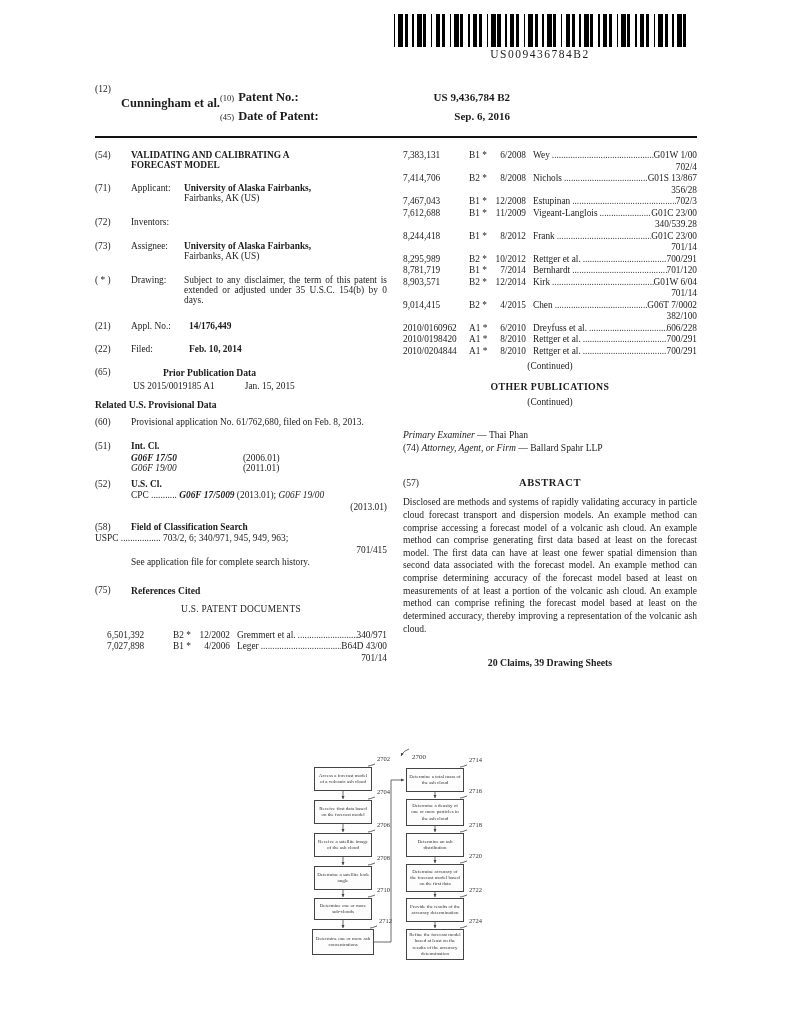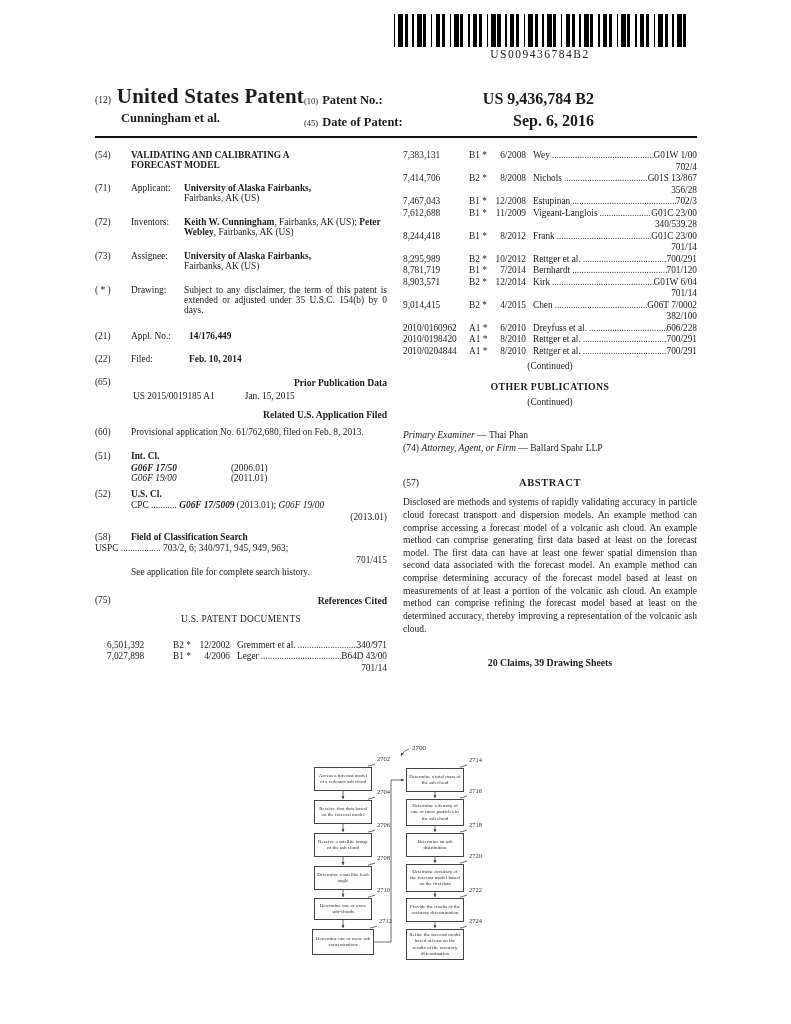--- a/index.html
+++ b/index.html
@@ -20,41 +20,41 @@
   .header { position:absolute; left:95px; top:84px; width:602px; }
   .hrow { display:flex; justify-content:flex-start; }
   .h-left .line1 { display:flex; align-items:baseline; gap:6px; }
   .kindnum { font-size:9.5px; }
   .doctype { font-size:21px; font-weight:bold; letter-spacing:0.2px; }
   .party { font-size:12.5px; font-weight:bold; margin:2px 0 0 26px; }
   .h-right { width:290px; font-size:12px; padding-top:6px; }
   .h-right .r { display:flex; align-items:baseline; margin-bottom:4px; }
   .h-right .pn { font-size:8.5px; margin-right:4px; }
   .h-right .lab { font-weight:bold; font-size:12.5px; }
-  .h-right .val { font-weight:bold; font-size:16px; margin-left:auto; }
+  .h-right .val { font-weight:bold; font-size:11px; margin-left:auto; }
   .rule { position:absolute; left:95px; top:136px; width:602px; height:2px; background:#111; }
   
   .cols { position:absolute; left:95px; top:150px; width:602px; display:flex; gap:16px; }
   .col-left  { width:292px; }
   .col-right { width:294px; }
   .fs { font-size:9.4px; line-height:1.27; }
   .field { display:flex; margin-bottom:10px; }
   .fnum { width:36px; flex:none; font-size:9.4px; }
   .flabel { width:53px; flex:none; font-size:9.4px; }
   .fbody { flex:1; font-size:9.4px; }
   .b { font-weight:bold; }
   .bi { font-weight:bold; font-style:italic; }
   .i { font-style:italic; }
   .just { text-align:justify; }
   .right { text-align:right; }
-  .heading-c { font-weight:bold; font-size:9.6px; text-align:right; margin-bottom:5px; }
+  .heading-c { font-weight:bold; font-size:9.6px; text-align:left; margin-bottom:5px; }
   .smallcaps { font-size:9.4px; text-align:center; letter-spacing:0.3px; }
   .publine { display:flex; margin:3px 0 8px 38px; font-size:9.4px; }
   .publine .pd { margin-left:30px; }
-  .clsrow { display:flex; font-size:9.4px; }
+  .clsrow { display:flex; font-size:9.4px;gap:12px; }
   .clsrow .cl { width:100px; }
   
   .ref-row { display:flex; font-size:9.3px; line-height:1.24; }
   .ref-num { width:62px; text-align:left; flex:none; }
   .ref-kind { width:26px; text-align:left; padding-left:4px; flex:none; }
   .ref-date { width:40px; text-align:right; flex:none; padding-right:5px; }
   .ref-name { flex:none; padding-left:2px; }
   .ref-dots { flex:1; overflow:hidden; white-space:nowrap; color:#333; padding:0 2px; }
   .ref-code { flex:none; text-align:right; }
   .ref-cont { font-size:9.3px; line-height:1.24; text-align:right; }
@@ -180,21 +180,20 @@
       <div class="b" style="width: 3.1px;"></div>
     </div>
   <div class="barcode-text">US009436784B2</div>
 </div>
 
 <div class="header">
   <div class="hrow">
     <div class="h-left">
       <div class="line1">
         <span class="kindnum">(12)</span>
-        <span class="doctype">United States Patent</span>
       </div>
       <div class="party">Cunningham et al.</div>
     </div>
     <div class="h-right">
       <div class="r">
         <span class="pn">(10)</span>
         <span class="lab">Patent No.:</span>
         <span class="val">US 9,436,784 B2</span>
       </div>
       <div class="r">
@@ -221,23 +220,20 @@
       <span class="flabel">Applicant:</span>
       <span class="fbody">
         <span class="b" style="display:block;">University of Alaska Fairbanks,</span>
         <span style="display:block;">Fairbanks, AK (US)</span>
       </span>
     </div>
 
     <div class="field" style="margin-bottom:14px;">
       <span class="fnum">(72)</span>
       <span class="flabel">Inventors:</span>
-      <span class="fbody">
-        <span class="b">Keith W. Cunningham</span><span>, Fairbanks, AK (US); </span><span class="b">Peter Webley</span><span>, Fairbanks, AK (US)</span>
-      </span>
     </div>
 
     <div class="field" style="margin-bottom:14px;">
       <span class="fnum">(73)</span>
       <span class="flabel">Assignee:</span>
       <span class="fbody">
         <span class="b" style="display:block;">University of Alaska Fairbanks,</span>
         <span style="display:block;">Fairbanks, AK (US)</span>
       </span>
     </div>
@@ -262,21 +258,21 @@
 
     <div class="field" style="margin-bottom:2px;gap:32px;">
       <span class="fnum">(65)</span>
       <span class="fbody heading-c" style="margin-bottom:0;">Prior Publication Data</span>
     </div>
     <div class="publine">
       <span>US 2015/0019185 A1</span>
       <span class="pd">Jan. 15, 2015</span>
     </div>
 
-    <div class="heading-c" style="margin-bottom:7px;">Related U.S. Application Filed</div>
+    <div class="heading-c" style="margin-bottom:7px;">Related U.S. Provisional Data</div>
 
     <div class="field" style="margin-bottom:14px;">
       <span class="fnum">(60)</span>
       <span class="fbody just">Provisional application No. 61/762,680, filed on Feb. 8, 2013.</span>
     </div>
 
     <div class="field" style="margin-bottom:2px;">
       <span class="fnum">(51)</span>
       <span class="fbody b">Int. Cl.</span>
     </div>
@@ -516,14 +512,14 @@
     <div class="fc-box" style="left: 110px; top: 59px; width: 58px; height: 27px;">Determine a density of one or more particles in the ash cloud</div>
     <div class="fc-label" style="left: 173px; top: 47px;">2716</div>
     <div class="fc-box" style="left: 110px; top: 93px; width: 58px; height: 24px;">Determine an ash distribution</div>
     <div class="fc-label" style="left: 173px; top: 81px;">2718</div>
     <div class="fc-box" style="left: 110px; top: 124px; width: 58px; height: 28px;">Determine accuracy of the forecast model based on the first data</div>
     <div class="fc-label" style="left: 173px; top: 112px;">2720</div>
     <div class="fc-box" style="left: 110px; top: 158px; width: 58px; height: 24px;">Provide the results of the accuracy determination</div>
     <div class="fc-label" style="left: 173px; top: 146px;">2722</div>
     <div class="fc-box" style="left: 110px; top: 189px; width: 58px; height: 31px;">Refine the forecast model based at least on the results of the accuracy determination</div>
     <div class="fc-label" style="left: 173px; top: 177px;">2724</div>
-    <div class="fc-label" style="left: 116px; top: 4px; font-size: 7px;">2700</div>
+    <div class="fc-label" style="left: 116px; top: 13px; font-size: 7px;">2700</div>
   </div>
 
 </body></html>

